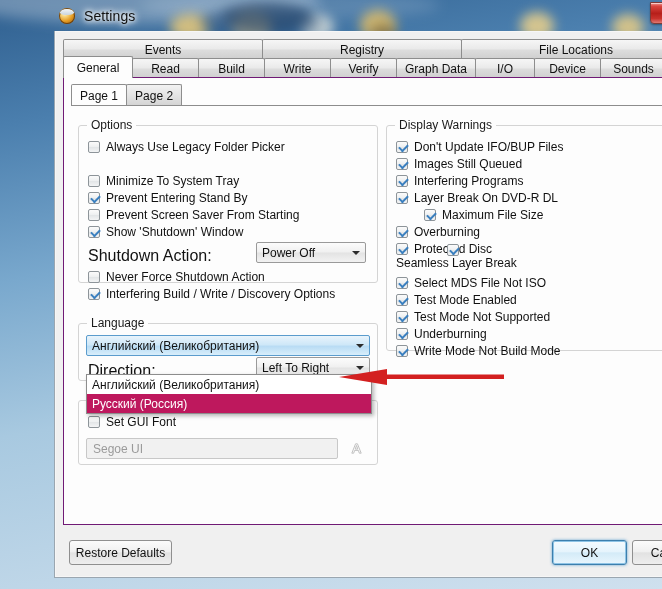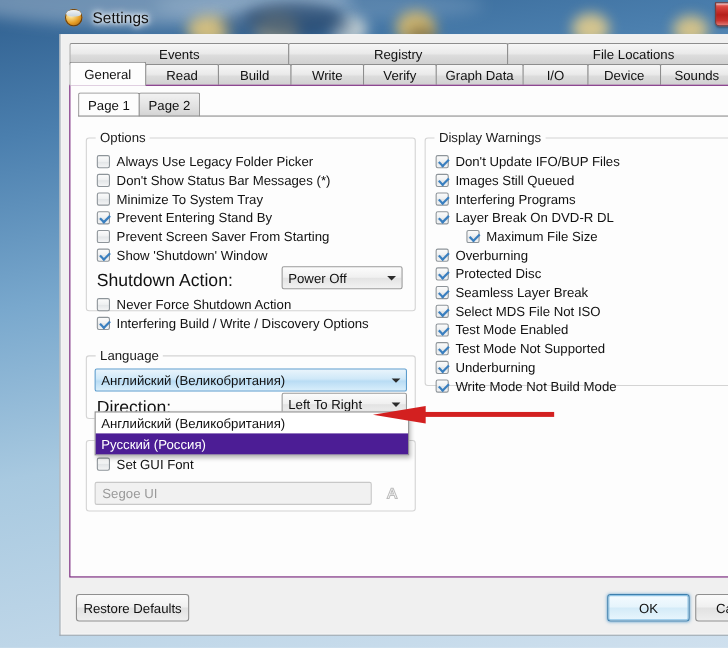--- a/index.html
+++ b/index.html
@@ -165,21 +165,21 @@
   
   #lang-list {
     position:absolute; border:1px solid #8d8d8d; background:#fff;
     box-shadow: 2px 2px 4px rgba(0,0,0,.28);
     z-index:40;
   }
   .lopt {
     height:19px; display:flex; align-items:center; padding-left:5px;
     font-size:12px; color:#111; cursor:pointer; white-space:nowrap;
   }
-  .lopt.sel { background:#4c1d95; color:#fff; }
+  .lopt.sel { background:#be185d; color:#fff; }
 
   
   .textfield {
     position:absolute; height:21px;
     border:1px solid #c8c8c8; border-radius:2px; background:#f1f1f1;
     display:flex; align-items:center; padding-left:6px;
     font-size:12px; color:#9a9a9a;
   }
   .iconbutton {
     position:absolute; width:20px; height:21px;
@@ -264,24 +264,20 @@
       <div id="subtab-underline"></div>
 
       <div class="groupbox" style="left:14px; top:40px; width:300px; height:165px;">
         <div class="gb-border"></div>
         <div class="gb-title">Options</div>
         <div class="gb-body">
           <div class="cbrow" style="left:10px; top:20px;">
             <span class="cb"></span>
             <span class="lbl">Always Use Legacy Folder Picker</span>
           </div>
-          <div class="cbrow" style="left:10px; top:37px;">
-            <span class="cb"></span>
-            <span class="lbl">Don't Show Status Bar Messages (*)</span>
-          </div>
           <div class="cbrow" style="left:10px; top:54px;">
             <span class="cb"></span>
             <span class="lbl">Minimize To System Tray</span>
           </div>
           <div class="cbrow" style="left:10px; top:71px;">
             <span class="cb checked"></span>
             <span class="lbl">Prevent Entering Stand By</span>
           </div>
           <div class="cbrow" style="left:10px; top:88px;">
             <span class="cb"></span>
@@ -372,21 +368,21 @@
             <span class="lbl">Maximum File Size</span>
           </div>
           <div class="cbrow" style="left:10px; top:105px;">
             <span class="cb checked"></span>
             <span class="lbl">Overburning</span>
           </div>
           <div class="cbrow" style="left:10px; top:122px;">
             <span class="cb checked"></span>
             <span class="lbl">Protected Disc</span>
           </div>
-          <div class="cbrow" style="left:10px; top:139px;">
+          <div class="cbrow" style="left:10px; top:126px;flex-direction:column;">
             <span class="cb checked"></span>
             <span class="lbl">Seamless Layer Break</span>
           </div>
           <div class="cbrow" style="left:10px; top:156px;">
             <span class="cb checked"></span>
             <span class="lbl">Select MDS File Not ISO</span>
           </div>
           <div class="cbrow" style="left:10px; top:173px;">
             <span class="cb checked"></span>
             <span class="lbl">Test Mode Enabled</span>

